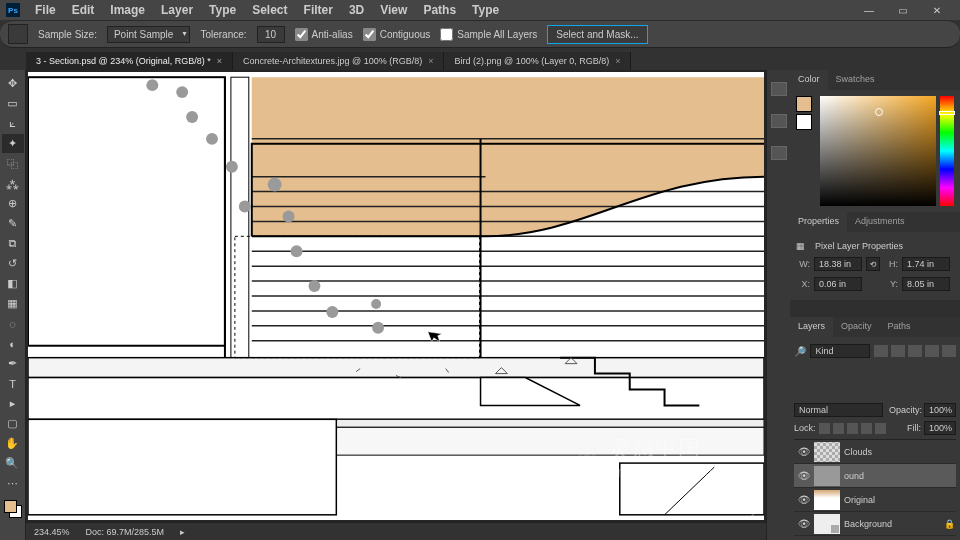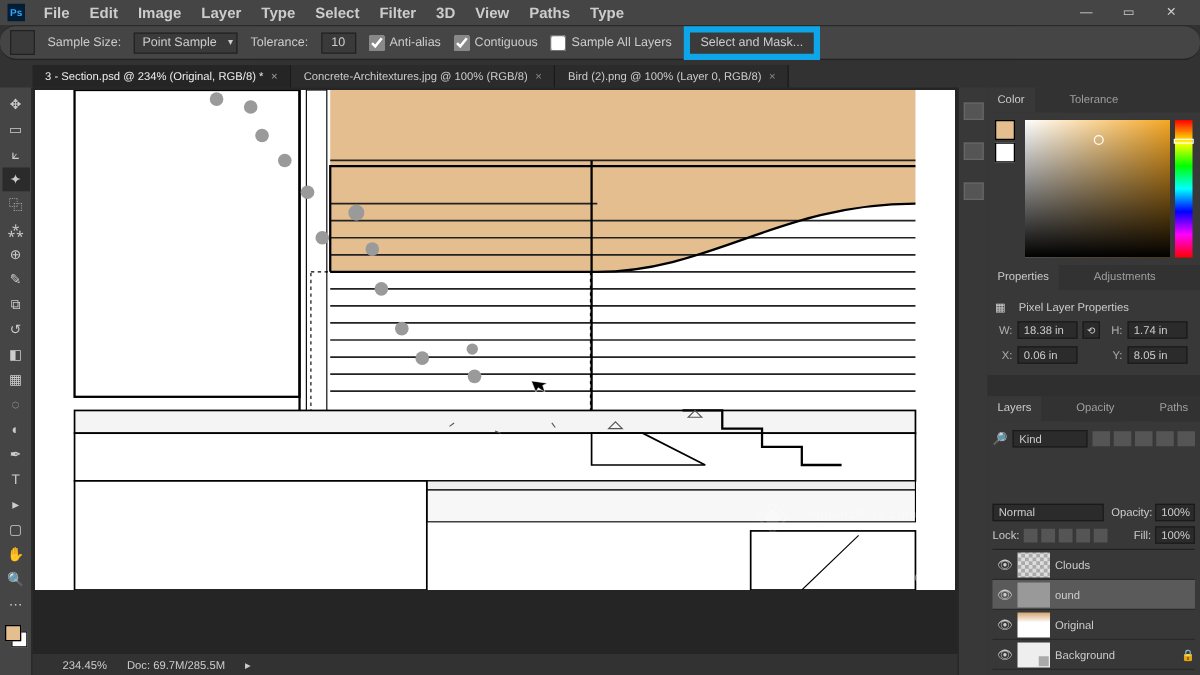--- a/index.html
+++ b/index.html
@@ -14,49 +14,49 @@
 .win-btn { width: 26px; height: 16px; display: flex; align-items: center; justify-content: center; font-size: 10px; }
 
 
 .optionsbar { height: 28px; background: #454545; border-top: 1px solid #2a2a2a; border-bottom: 1px solid #222; display: flex; align-items: center; padding: 0 8px; gap: 10px; font-size: 10px; border-radius: 13px; }
 .opt-icon { width: 20px; height: 20px; background: #3a3a3a; border: 1px solid #222; }
 .opt-drop { background: #3a3a3a; border: 1px solid #222; padding: 2px 16px 2px 6px; position: relative; }
 .opt-drop:after { content: "▾"; position: absolute; right: 3px; font-size: 8px; }
 .opt-field { background: #3a3a3a; border: 1px solid #222; padding: 2px 6px; width: 28px; text-align: center; }
 .opt-check { display: flex; align-items: center; gap: 4px; }
 .opt-check input { accent-color: #888; }
-.opt-btn { background: #3a3a3a; border: 5px solid #0ea5e9; padding: 3px 8px; }
+.opt-btn { background: #3a3a3a; border: 1px solid #0ea5e9; padding: 3px 8px; }
 
 
 .tabsbar { height: 22px; background: #323232; display: flex; align-items: flex-end; padding-left: 26px; }
 .doc-tab { background: #2b2b2b; padding: 4px 10px; font-size: 9px; border-right: 1px solid #1a1a1a; display: flex; align-items: center; gap: 6px; }
 .doc-tab.active { background: #252525; color: #eee; }
 .tab-close { font-size: 9px; opacity: 0.6; }
 
 
 .main { flex: 1; display: flex; min-height: 0; }
 .toolbar { width: 26px; background: #454545; border-right: 1px solid #222; display: flex; flex-direction: column; align-items: center; padding-top: 4px; gap: 1px; }
 .tool { width: 22px; height: 19px; display: flex; align-items: center; justify-content: center; font-size: 11px; color: #ccc; }
 .tool.active { background: #2b2b2b; }
 .tool-swatch { width: 18px; height: 18px; position: relative; margin-top: 6px; }
 .sw-fg { width: 13px; height: 13px; background: #e4be8f; border: 1px solid #000; position: absolute; top: 0; left: 0; z-index: 2; }
 .sw-bg { width: 13px; height: 13px; background: #fff; border: 1px solid #000; position: absolute; bottom: 0; right: 0; }
 
 .canvas-area { flex: 1; background: #252525; position: relative; display: flex; flex-direction: column; }
 .canvas { flex: 1; background: #fff; margin: 2px; position: relative; overflow: hidden; }
 .canvas svg { width: 100%; height: 100%; }
 
-.statusbar { height: 18px; background: #323232; border-top: 1px solid #222; display: flex; align-items: center; padding: 0 24px; gap: 16px; font-size: 9px; margin-top: 48px; }
+.statusbar { height: 18px; background: #323232; border-top: 1px solid #222; display: flex; align-items: center; padding: 0 8px; gap: 16px; font-size: 9px; }
 
 
 .right-dock { width: 24px; background: #383838; border-left: 1px solid #222; display: flex; flex-direction: column; align-items: center; padding-top: 12px; gap: 18px; }
 .dock-icon { width: 16px; height: 14px; background: #555; border: 1px solid #666; }
 
 .panels { width: 170px; background: #383838; display: flex; flex-direction: column; }
-.panel-tabs { display: flex; background: #323232; height: 20px; gap: 20px; }
+.panel-tabs { display: flex; background: #323232; height: 20px; }
 .panel-tab { padding: 4px 8px; font-size: 9px; background: #383838; }
 .panel-tab.inactive { background: #323232; opacity: 0.7; }
 .panel-body { padding: 6px; }
 
 
 .color-panel { display: flex; gap: 4px; }
 .color-current { width: 20px; display: flex; flex-direction: column; gap:2px;}
 .cc-sw { width: 16px; height: 16px; }
 .cc-fg{ background:#e4be8f; border:1px solid #000;}
 .cc-bg{ background:#fff; border:1px solid #000;}
@@ -91,21 +91,21 @@
 .thumb.t1{background:repeating-conic-gradient(#aaa 0 25%,#ddd 0 50%) 0/6px 6px;}
 .thumb.t2{background:#999;}
 .thumb.t3{background:linear-gradient(#d4a672,#fff 40%);}
 .thumb.t4{background:#eee;position:relative;}
 .thumb.t4:after{content:"";position:absolute;right:1px;bottom:1px;width:8px;height:8px;background:#aaa;}
 .lname { flex: 1; }
 .panel-spacer{flex:1;background:#2f2f2f;}
 
 .watermark { position: absolute; right: 30px; bottom: 40px; font-size: 22px; color: rgba(255,255,255,0.35); font-weight: 300; letter-spacing: 1px; pointer-events: none; display:flex;align-items:center;gap:8px;}
 .watermark .logo{font-size:34px;opacity:0.4;}
-.watermark .sub{font-size:10px;display:block;}
+.watermark .sub{font-size:14px;display:block;}
 .udemy-mark { position: absolute; right: 8px; bottom: 4px; font-size: 10px; color: rgba(255,255,255,0.45); }
 </style>
 </head>
 <body>
 
 <div class="app">
 
   <div class="menubar">
     <div class="ps-icon">Ps</div>
     <div class="menu-item">File</div>
@@ -260,42 +260,42 @@
           </g>
 
           <rect x="208" y="160" width="246" height="122" fill="none" stroke="#000" stroke-width="1" stroke-dasharray="3 3"></rect>
 
           <g transform="translate(402,256)">
               <path d="M0 0 L4 10 L6 6 L12 10 L10 4 L14 2 Z" fill="#000" stroke="#fff" stroke-width="0.5"></path>
             </g>
         </svg>
         <div class="watermark">
           <span class="logo">◈</span>
-          <span><span class="sub">lingganchina.com</span></span>
+          <span><span>灵感中国</span><span class="sub">lingganchina.com</span></span>
         </div>
         <div class="udemy-mark">ûdemy</div>
       </div>
       <div class="statusbar">
         <span>234.45%</span>
         <span>Doc: 69.7M/285.5M</span>
         <span>▸</span>
       </div>
     </div>
 
     <div class="right-dock">
       <div class="dock-icon"></div>
       <div class="dock-icon"></div>
       <div class="dock-icon"></div>
     </div>
 
     <div class="panels">
 
       <div class="panel-tabs">
         <div class="panel-tab">Color</div>
-        <div class="panel-tab inactive">Tolerance</div>
+        <div class="panel-tab inactive">Swatches</div>
       </div>
       <div class="panel-body">
         <div class="color-panel">
           <div class="color-current">
             <div class="cc-sw cc-fg"></div>
             <div class="cc-sw cc-bg"></div>
           </div>
           <div class="color-field">
               <div class="cf-marker"></div>
             </div>

